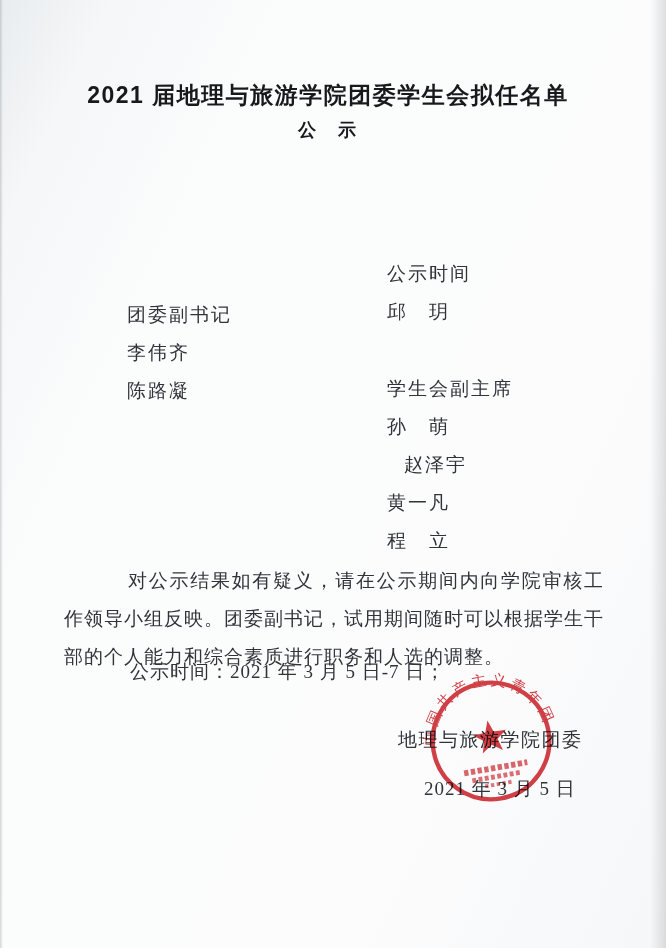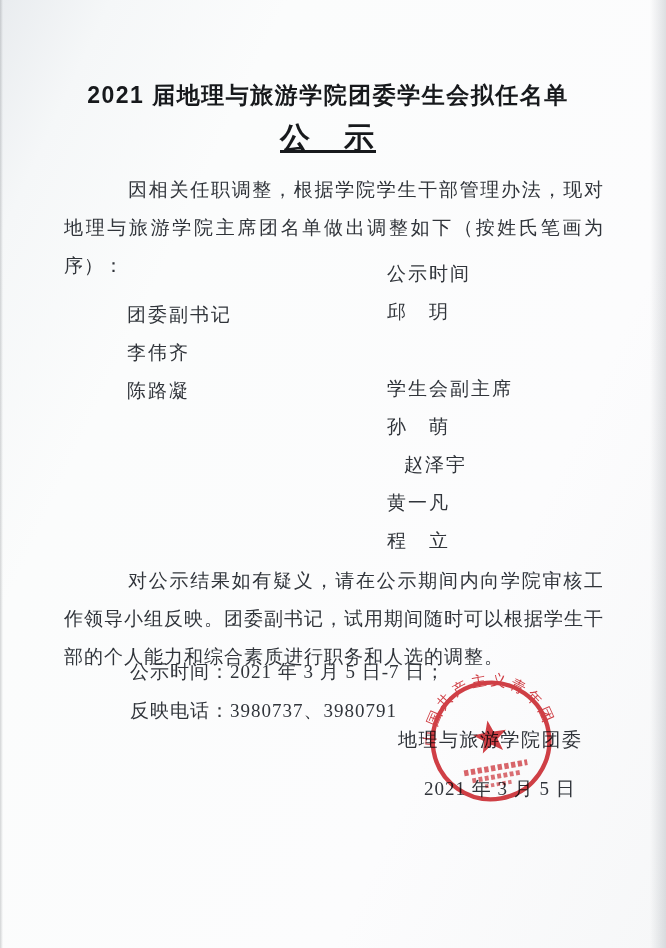--- a/index.html
+++ b/index.html
@@ -44,24 +44,23 @@
     font-size: 23px;
     letter-spacing: 1.5px;
     color: #17191c;
   }
   .title-line2 {
     position: absolute;
     left: 0; right: 10px; top: 118px;
     text-align: center;
     font-family: "Liberation Sans", "DejaVu Sans", sans-serif;
     font-weight: bold;
-    font-size: 30px;
+    font-size: 18px;
     letter-spacing: 2px;
     color: #17191c;
-    text-decoration: underline;
   }
   .para {
     position: absolute;
     left: 64px;
     width: 540px;
     font-size: 19px;
     line-height: 38px;
     letter-spacing: 1px;
     text-align: justify;
     color: #30343a;
@@ -127,41 +126,39 @@
   }
 </style>
 </head>
 <body>
 
 <div class="page">
 
   <div class="title-line1">2021 届地理与旅游学院团委学生会拟任名单</div>
   <div class="title-line2">公　示</div>
 
-  <p class="para para-intro">因相关任职调整，根据学院学生干部管理办法，现对地理与旅游学院主席团名单做出调整如下（按姓氏笔画为序）：</p>
 
   <div>
     <div class="roster-item col-left r1">团委副书记</div>
     <div class="roster-item col-left r2">李伟齐</div>
     <div class="roster-item col-left r3">陈路凝</div>
 
     <div class="roster-item col-right r1">公示时间</div>
     <div class="roster-item col-right r2">邱　玥</div>
 
     <div class="roster-item col-right r4">学生会副主席</div>
     <div class="roster-item col-right r5">孙　萌</div>
     <div class="roster-item col-right r6">赵泽宇</div>
     <div class="roster-item col-right r7">黄一凡</div>
     <div class="roster-item col-right r8">程　立</div>
   </div>
 
   <p class="para para-closing">对公示结果如有疑义，请在公示期间内向学院审核工作领导小组反映。团委副书记，试用期间随时可以根据学生干部的个人能力和综合素质进行职务和人选的调整。</p>
 
   <div class="info-line line-time">公示时间：2021 年 3 月 5 日-7 日；</div>
-  <div class="info-line line-phone">反映电话：3980737、3980791</div>
 
   <div class="signature">地理与旅游学院团委</div>
   <div class="sign-date">2021 年 3 月 5 日</div>
 
   <div class="stamp">
     <svg viewBox="-70 -70 140 140" width="136" height="136">
 
       <circle cx="0" cy="0" r="60" fill="none" stroke-width="4.5" stroke="#cf2f36"></circle>
 
       <defs>

